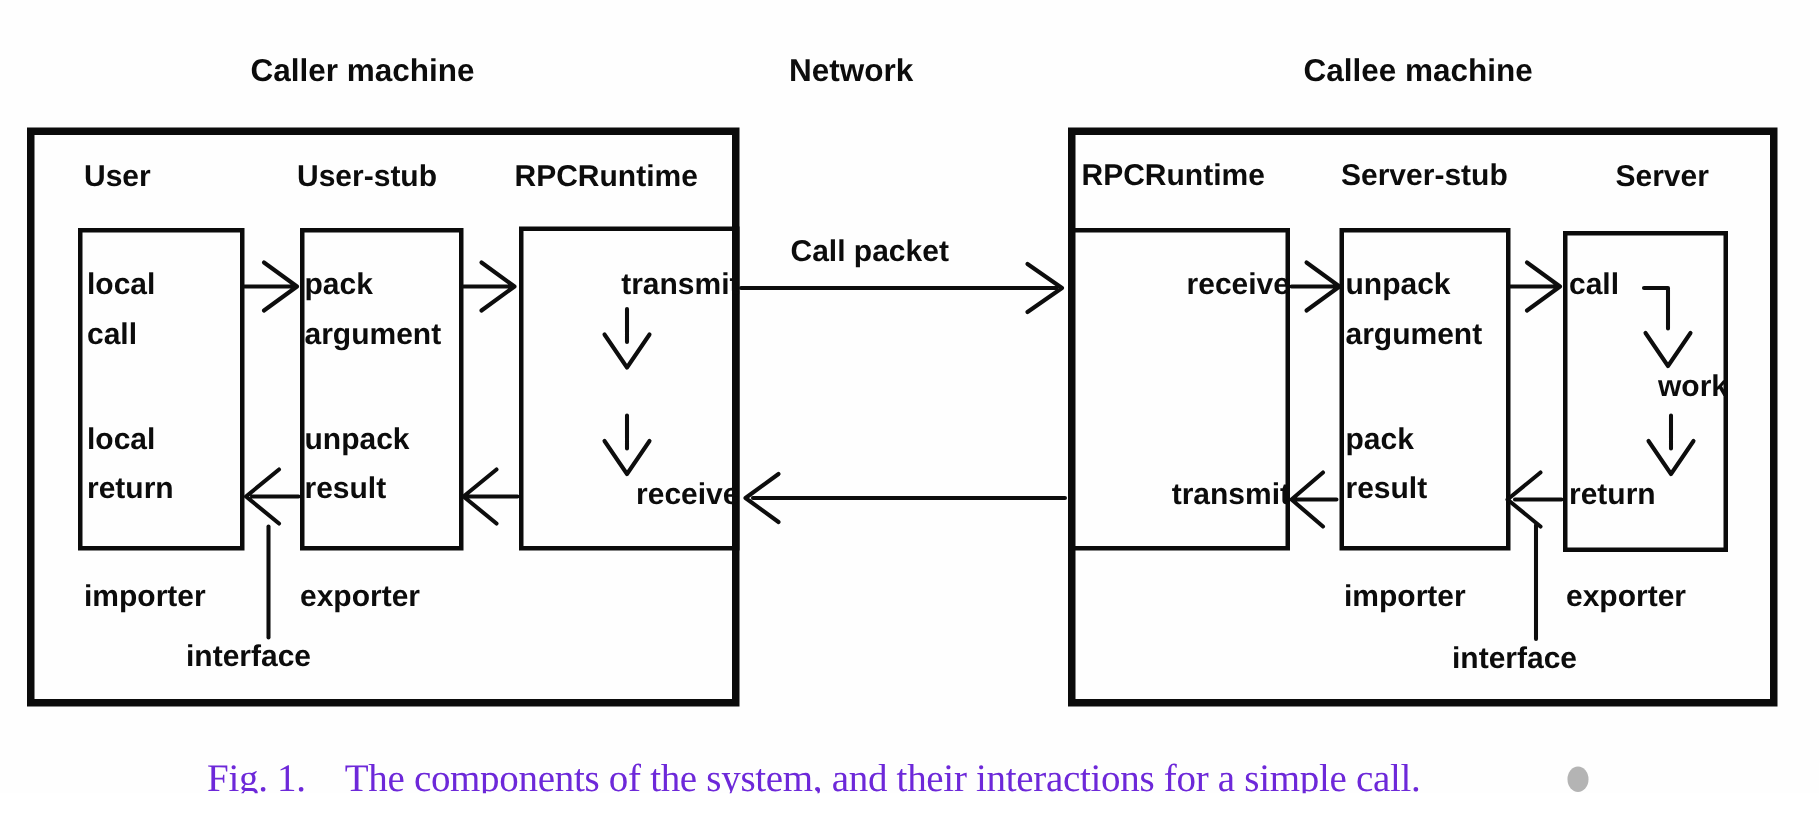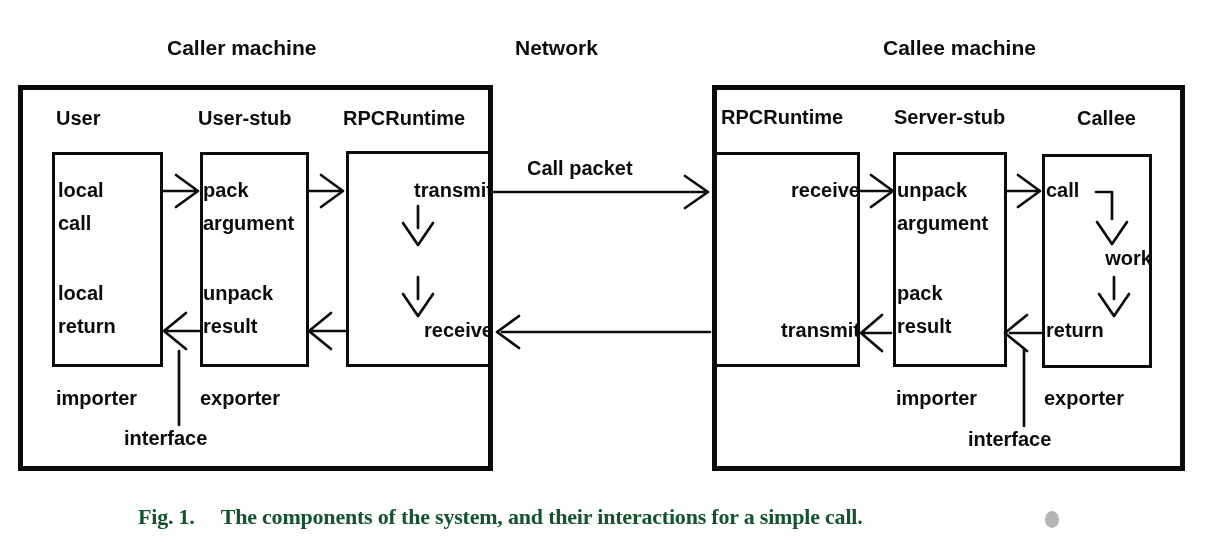--- a/index.html
+++ b/index.html
@@ -10,47 +10,47 @@
   .box{position:absolute;box-sizing:border-box;border:3px solid #0b0b0b;background:transparent;}
   .outer{border-width:5px;}
   .sans{position:absolute;font-weight:700;font-size:20px;line-height:1.15;color:#0c0c0c;white-space:nowrap;}
   .big{font-size:21px;}
   .stack span{display:block;line-height:33px;}
   .center{text-align:right;}
   #arrow-layer{position:absolute;left:0;top:0;pointer-events:none;}
   #arrow-layer path{stroke:#0d0d0d;stroke-width:2.7;fill:none;stroke-linecap:round;stroke-linejoin:round;}
   #caption{
     position:absolute;left:138px;top:504px;white-space:nowrap;
-    font-family:"Liberation Serif",serif;font-weight:700;font-size:22px;color:#14532d;letter-spacing:-0.2px;
+    font-family:"Liberation Serif",serif;font-weight:400;font-size:26px;color:#6d28d9;letter-spacing:-0.2px;
   }
   #caption .fig{margin-right:26px;}
   #watermark{position:absolute;left:1045px;top:508px;display:flex;align-items:flex-start;color:#a7a7a7;}
   #watermark .dot{width:17px;height:17px;border-radius:50%;background:#a7a7a7;opacity:.85;margin-top:3px;}
   #watermark .wm-text{font-size:22px;font-weight:400;line-height:22px;letter-spacing:0.5px;margin-left:1px;
     font-family:"Liberation Sans",sans-serif;margin-top:29px;}
 </style>
 </head>
 <body>
 
 <div id="stage">
 
   <div class="sans big" style="left:167px;top:36px;">Caller machine</div>
-  <div class="sans big" style="left:515px;top:36px;">Network</div>
-  <div class="sans big" style="left:869px;top:36px;margin-left:14px;">Callee machine</div>
+  <div class="sans big" style="left:526px;top:36px;">Network</div>
+  <div class="sans big" style="left:869px;top:36px;">Callee machine</div>
 
   <div class="box outer" style="left:18px;top:85px;width:475px;height:386px;"></div>
   <div class="box outer" style="left:712px;top:85px;width:473px;height:386px;"></div>
 
   <div class="sans" style="left:56px;top:107px;">User</div>
   <div class="sans" style="left:198px;top:107px;">User-stub</div>
   <div class="sans" style="left:343px;top:107px;">RPCRuntime</div>
 
   <div class="sans" style="left:721px;top:106px;">RPCRuntime</div>
   <div class="sans" style="left:894px;top:106px;">Server-stub</div>
-  <div class="sans" style="left:1077px;top:107px;">Callee</div>
+  <div class="sans" style="left:1077px;top:107px;">Server</div>
 
   <div class="box" style="left:52px;top:152px;width:111px;height:215px;"></div>
   <div class="box" style="left:200px;top:152px;width:109px;height:215px;"></div>
   <div class="box" style="left:346px;top:151px;width:147px;height:216px;"></div>
 
   <div class="box" style="left:712px;top:152px;width:148px;height:215px;"></div>
   <div class="box" style="left:893px;top:152px;width:114px;height:215px;"></div>
   <div class="box" style="left:1042px;top:154px;width:110px;height:214px;"></div>
 
   <div class="sans stack" style="left:58px;top:174px;">

